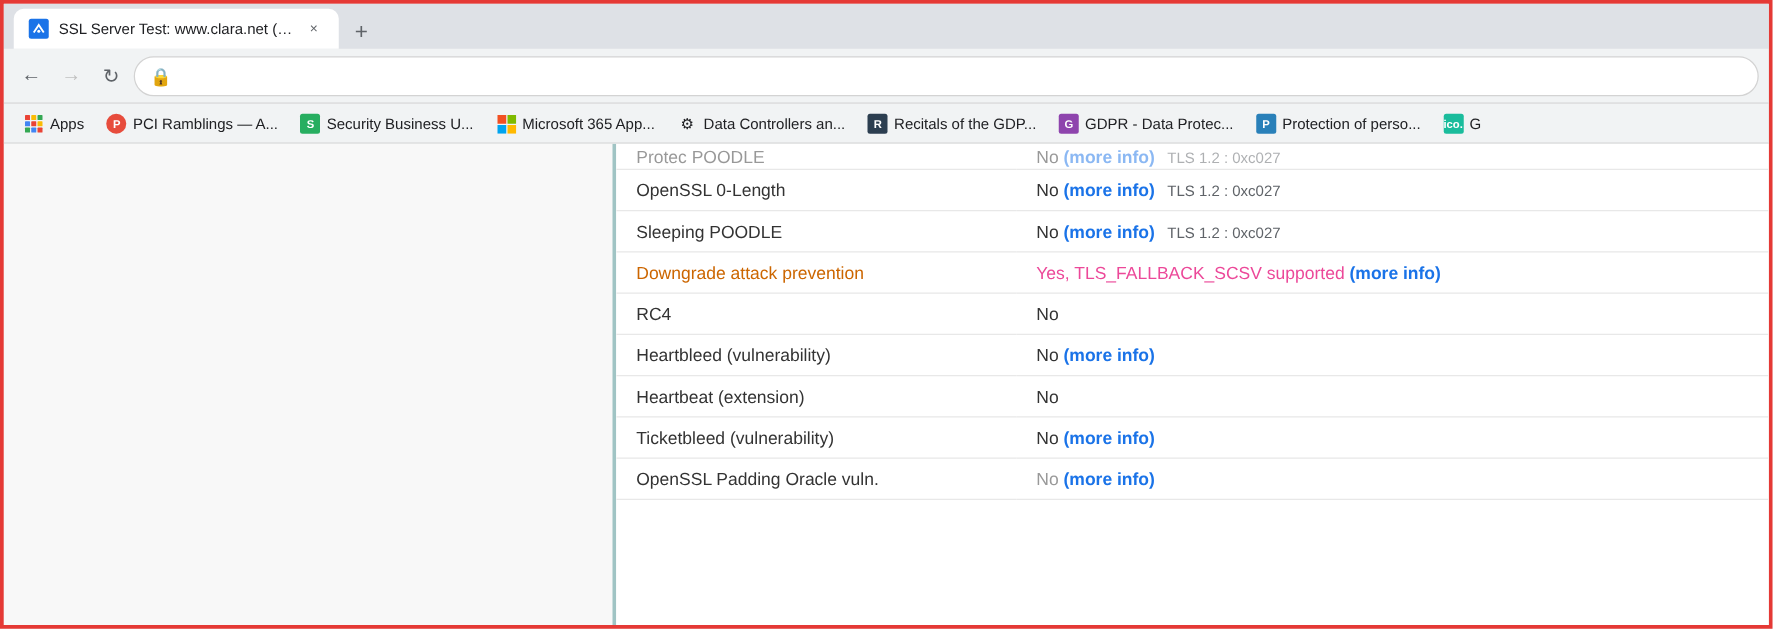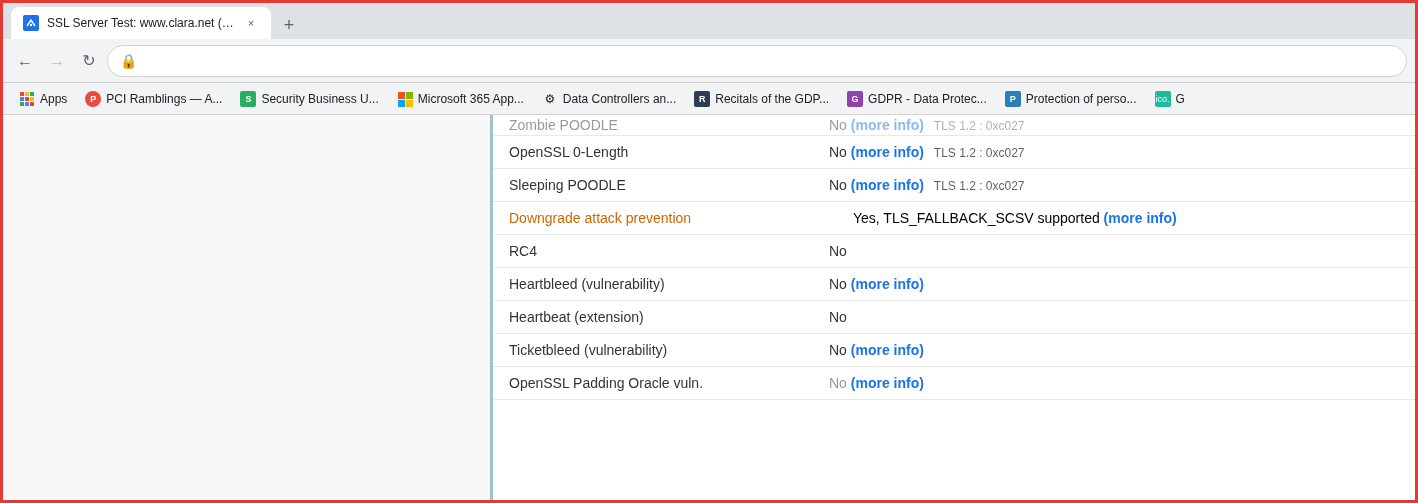--- a/index.html
+++ b/index.html
@@ -216,22 +216,21 @@
     }
 
     .link-text {
       color: #1a73e8;
       text-decoration: none;
       cursor: pointer;
       font-weight: bold;
     }
 
     .green-text {
-      color: #000000;
-      margin-left: 24px;
+      color: #ec4899;
     }
   </style>
 </head>
 <body>
 
 <div class="browser-chrome">
 
   <div class="tab-bar">
     <div class="tab">
       <div class="tab-favicon">
@@ -317,37 +316,37 @@
       <span class="bookmark-favicon" style="background:#8e44ad;border-radius:2px;color:white;font-size:9px;font-weight:bold;display:flex;align-items:center;justify-content:center;width:16px;height:16px;">G</span>
       <span>GDPR - Data Protec...</span>
     </div>
 
     <div class="bookmark-item">
       <span class="bookmark-favicon" style="background:#2980b9;border-radius:2px;color:white;font-size:9px;font-weight:bold;display:flex;align-items:center;justify-content:center;width:16px;height:16px;">P</span>
       <span>Protection of perso...</span>
     </div>
 
     <div class="bookmark-item">
-      <span class="bookmark-favicon" style="background:#1abc9c;border-radius:2px;color:white;font-size:9px;font-weight:normal;display:flex;align-items:center;justify-content:center;width:16px;height:16px;">ico.</span>
+      <span class="bookmark-favicon" style="background:#1abc9c;border-radius:2px;color:white;font-size:9px;font-weight:bold;display:flex;align-items:center;justify-content:center;width:16px;height:16px;">ico.</span>
       <span>G</span>
     </div>
   </div>
 </div>
 
 <div class="main-content">
 
   <div class="left-panel"></div>
 
   <div class="right-panel">
     <table class="content-table">
       <tbody>
 
         <tr style="opacity:0.5;height:20px;overflow:hidden;">
           <td style="padding-top:0;padding-bottom:0;">
-            <span>Zombie POODLE</span>
+            <span>Protec POODLE</span>
           </td>
           <td style="padding-top:0;padding-bottom:0;">
             <span>No</span>
             <a class="link-text"> <span>(more info)</span></a>
             <span style="margin-left:6px;color:#5f6368;font-size:12px;">TLS 1.2 : 0xc027</span>
           </td>
         </tr>
 
 
         <tr>

